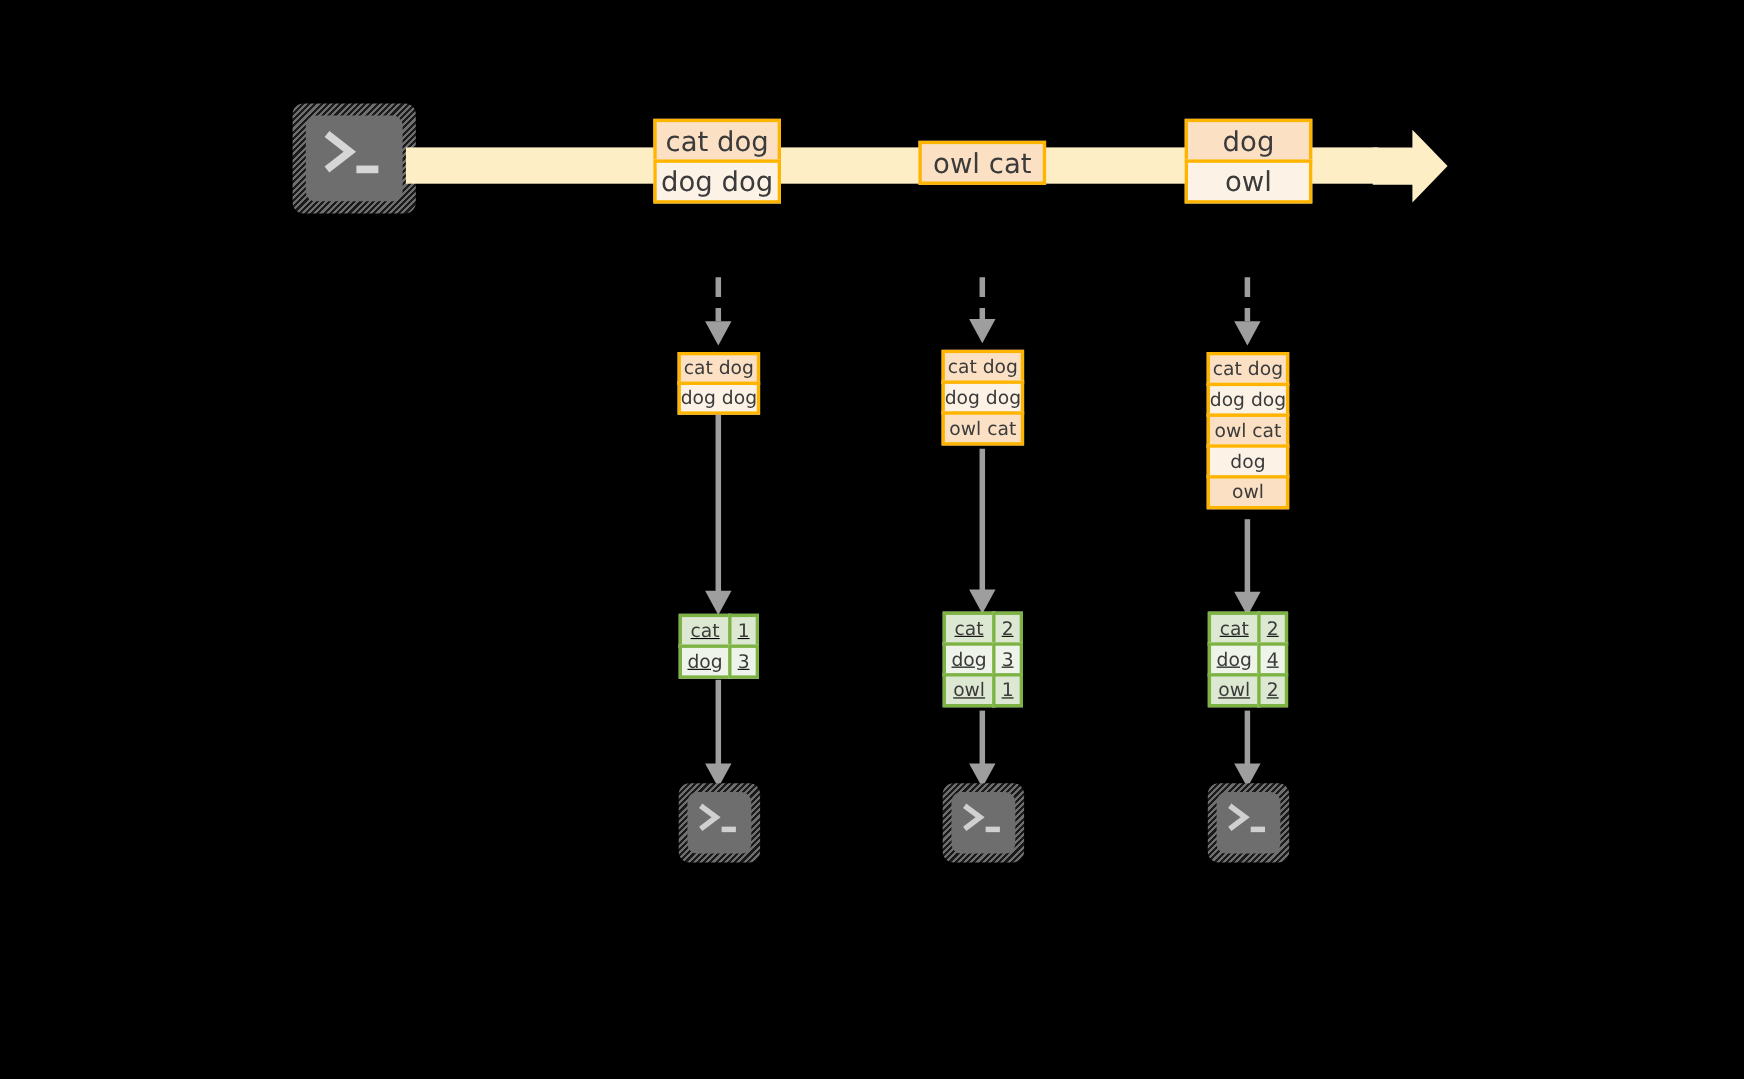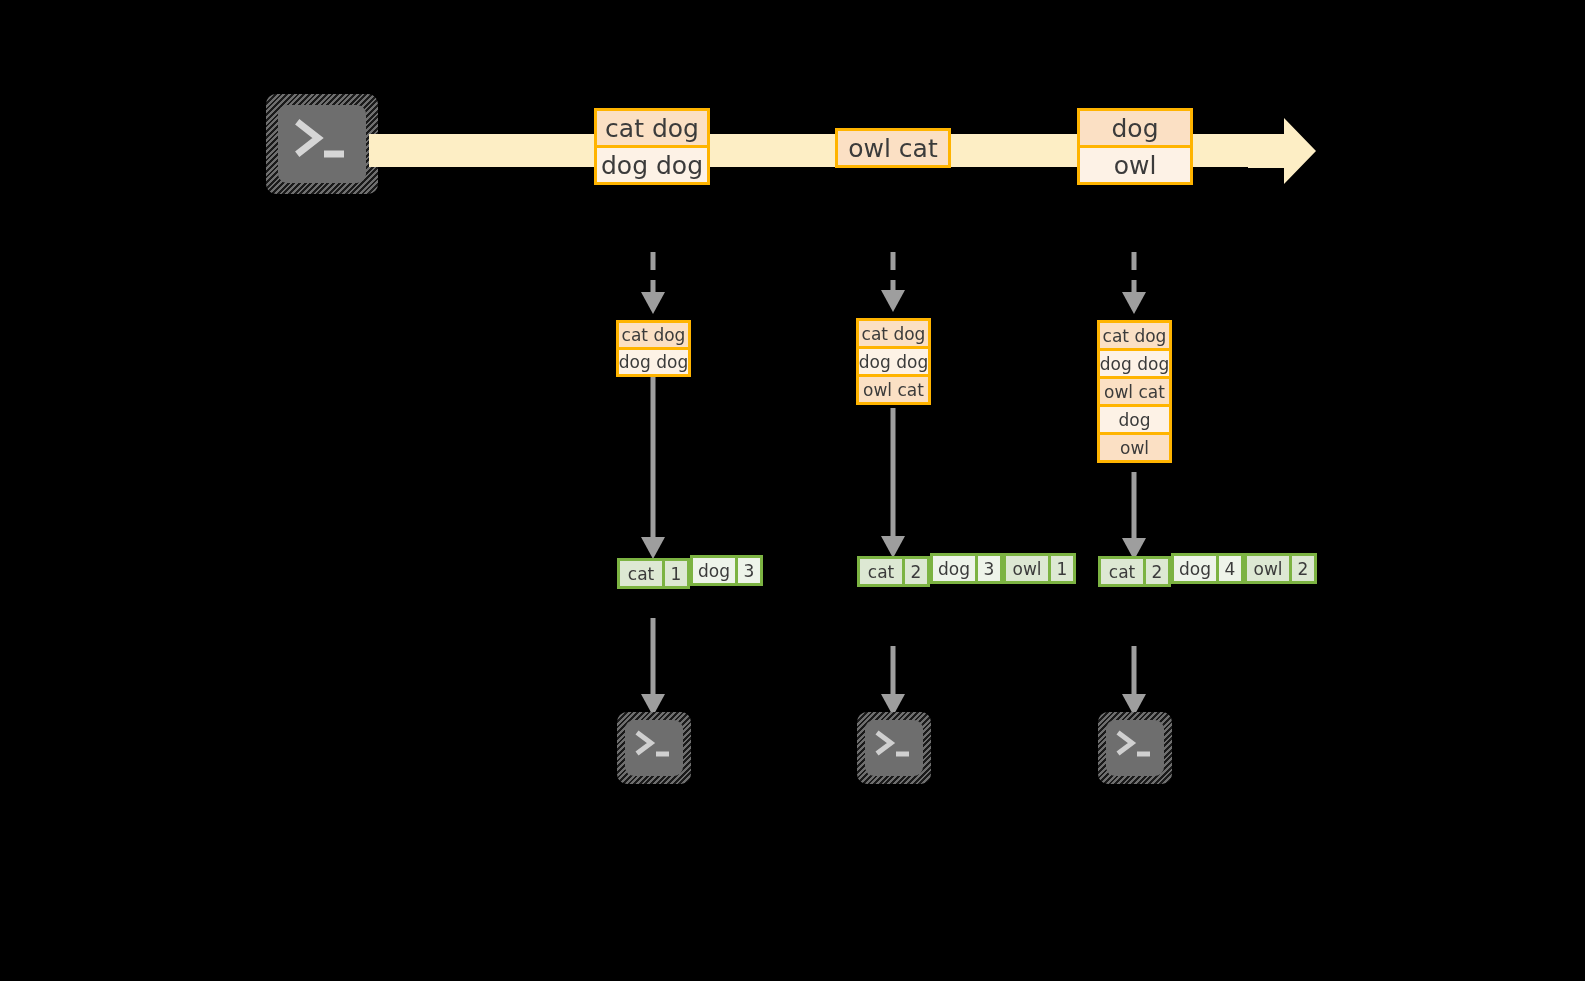--- a/index.html
+++ b/index.html
@@ -35,21 +35,21 @@
   .evt.light{background:#fdf2e6;}
   .evt.big{font-size:25px;}
   .evt.small{font-size:17px;}
 
   
   .stack{position:absolute;}
   .stack .evt{position:relative;left:0;top:0;width:100%;}
   .stack .evt + .evt{margin-top:-3px;}
 
   
-  .tbl{position:absolute;box-sizing:border-box;display:flex;flex-direction:row;}
+  .tbl{position:absolute;box-sizing:border-box;display:flex;flex-direction:column;text-decoration:underline;}
   .trow{display:flex;margin-top:-3px;}
   .trow:first-child{margin-top:0;}
   .tcell{
     box-sizing:border-box;border:3px solid #7cb342;
     display:flex;align-items:center;justify-content:center;
     font-size:17px;color:#3b3b3b;
   }
   .tcell + .tcell{margin-left:-3px;}
   .tcell.dark{background:#dde8d3;}
   .tcell.light{background:#eef4ea;}

